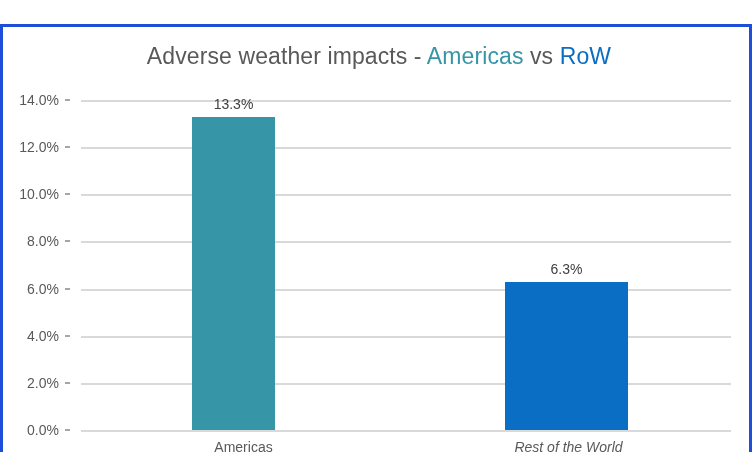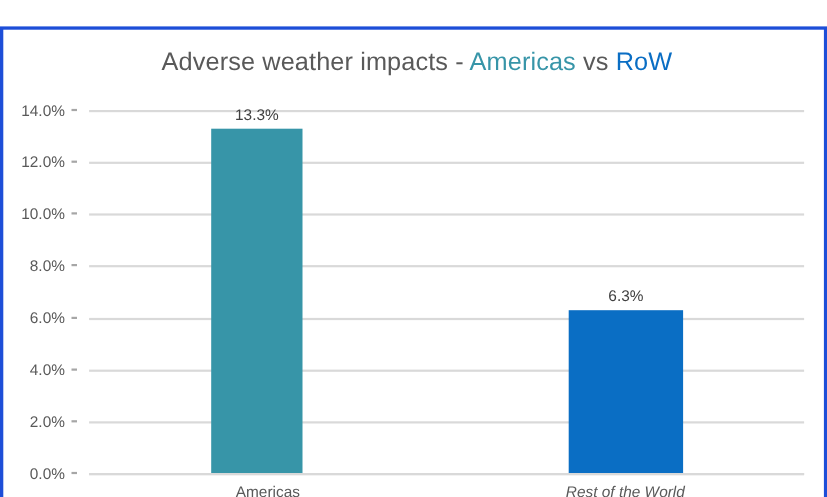--- a/index.html
+++ b/index.html
@@ -130,21 +130,21 @@
       <div class="ytick-mark" style="top: 188.571px;"></div>
       <div class="gridline" style="top: 235.714px; background: rgb(217, 217, 217);"></div>
       <div class="ytick-mark" style="top: 235.714px;"></div>
       <div class="gridline" style="top: 282.857px; background: rgb(217, 217, 217);"></div>
       <div class="ytick-mark" style="top: 282.857px;"></div>
       <div class="gridline" style="top: 330px; background: rgb(217, 217, 217);"></div>
       <div class="ytick-mark" style="top: 330px;"></div>
       <div class="bar" style="left: 111px; width: 83px; height: 313.5px; background: rgb(55, 149, 168);">
         <div class="bar-label" style="color: rgb(64, 64, 64);">13.3%</div>
       </div>
-      <div class="bar" style="left: 436px; width: 104px; height: 148.5px; background: rgb(10, 110, 196);">
+      <div class="bar" style="left: 424px; width: 123px; height: 148.5px; background: rgb(10, 110, 196);">
         <div class="bar-label" style="color: rgb(64, 64, 64);">6.3%</div>
       </div>
       <div class="axis-baseline" style="background: rgb(217, 217, 217);"></div>
     </div>
 
   <div id="yaxis">
       <div class="ytick-label" style="top: 73px; color: rgb(89, 89, 89);">14.0%</div>
       <div class="ytick-label" style="top: 120.143px; color: rgb(89, 89, 89);">12.0%</div>
       <div class="ytick-label" style="top: 167.286px; color: rgb(89, 89, 89);">10.0%</div>
       <div class="ytick-label" style="top: 214.429px; color: rgb(89, 89, 89);">8.0%</div>

